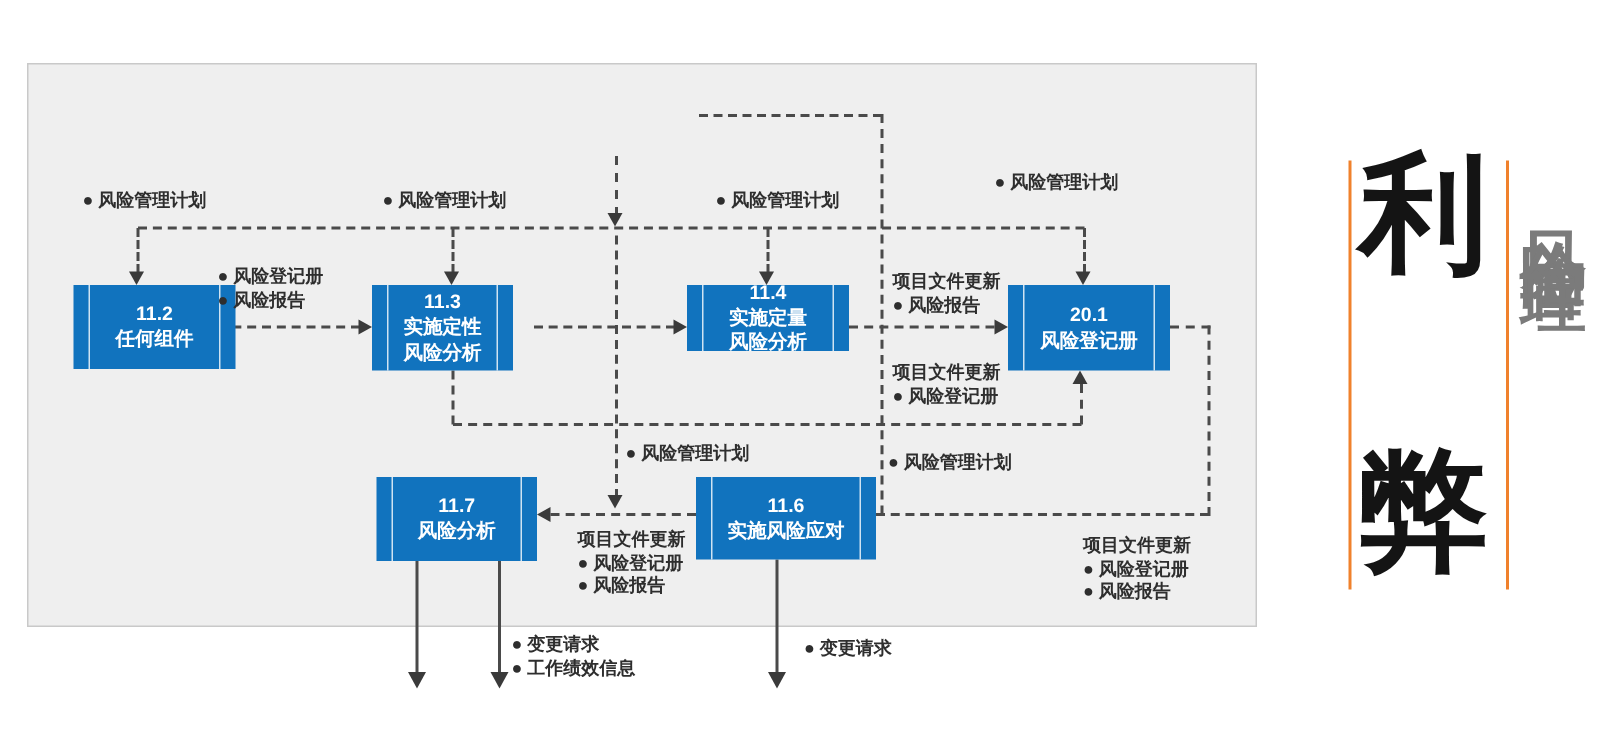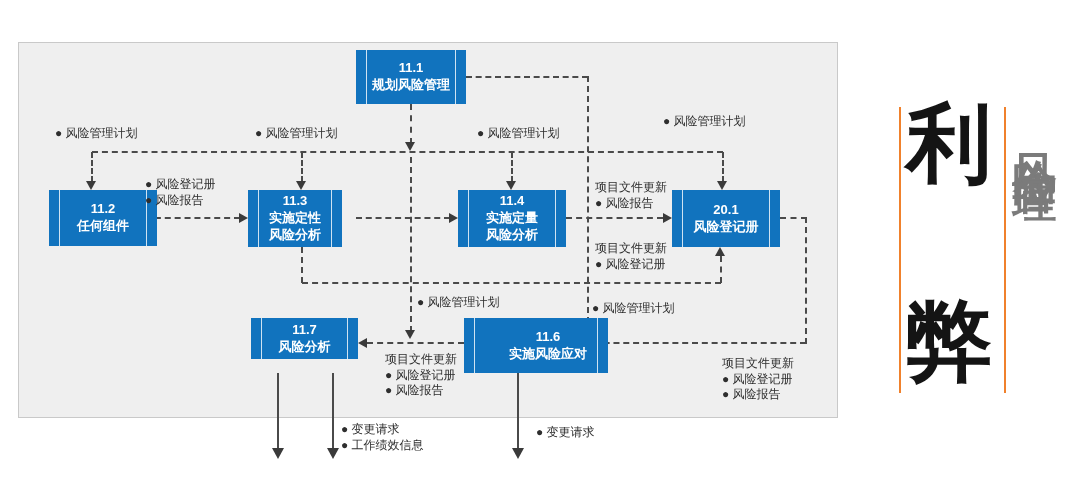--- a/index.html
+++ b/index.html
@@ -22,21 +22,21 @@
   .vl{position:absolute;width:0;border-left:2px dashed #4a4a4a;}
   .sv{position:absolute;width:2px;background:#4a4a4a;}
   
   .ah{position:absolute;width:0;height:0;}
   .ah.down{border-left:5px solid transparent;border-right:5px solid transparent;border-top:9px solid #3a3a3a;}
   .ah.up{border-left:5px solid transparent;border-right:5px solid transparent;border-bottom:9px solid #3a3a3a;}
   .ah.right{border-top:5px solid transparent;border-bottom:5px solid transparent;border-left:9px solid #3a3a3a;}
   .ah.left{border-top:5px solid transparent;border-bottom:5px solid transparent;border-right:9px solid #3a3a3a;}
   .ah.big{border-left:6px solid transparent;border-right:6px solid transparent;border-top:11px solid #3a3a3a;}
   
-  .lbl{position:absolute;font-size:12px;color:#2e2e2e;font-weight:400;line-height:1.3;white-space:pre-line;}
+  .lbl{position:absolute;font-size:12px;color:#2e2e2e;font-weight:700;line-height:1.3;white-space:pre-line;}
   
   .vbar{position:absolute;width:2px;background:#f0812c;}
   .bigchar{position:absolute;font-size:86px;font-weight:900;color:#141414;line-height:1;}
   .vtitle{position:absolute;writing-mode:vertical-rl;text-orientation:upright;
           font-size:44px;font-weight:bold;color:#7b7b7b;letter-spacing:9px;line-height:1;}
 </style>
 </head>
 <body>
 
 <div id="stage">
@@ -76,47 +76,43 @@
   <div class="ah left" style="left:575px;top:338px;"></div>
   <div class="ah left" style="left:358px;top:338px;"></div>
 
   <div class="sv" style="left:277px;top:373px;height:76px;"></div>
   <div class="sv" style="left:332px;top:373px;height:76px;"></div>
   <div class="sv" style="left:517px;top:373px;height:76px;"></div>
   <div class="ah big" style="left:272px;top:448px;"></div>
   <div class="ah big" style="left:327px;top:448px;"></div>
   <div class="ah big" style="left:512px;top:448px;"></div>
 
-  <div class="pbox" style="left:356px;top:50px;width:110px;height:54px;">
-    <span class="t">11.1</span>
-    <span class="t">规划风险管理</span>
-  </div>
   <div class="pbox" style="left:37px;top:190px;width:108px;height:56px;margin-left:12px;">
     <span class="t">11.2</span>
     <span class="t">任何组件</span>
   </div>
   <div class="pbox" style="left:248px;top:190px;width:94px;height:57px;">
     <span class="t">11.3</span>
     <span class="t">实施定性
 风险分析</span>
   </div>
-  <div class="pbox" style="left:458px;top:190px;width:108px;height:57px;">
+  <div class="pbox" style="left:458px;top:190px;width:108px;height:44px;">
     <span class="t">11.4</span>
     <span class="t">实施定量
 风险分析</span>
   </div>
   <div class="pbox" style="left:672px;top:190px;width:108px;height:57px;">
     <span class="t">20.1</span>
     <span class="t">风险登记册</span>
   </div>
-  <div class="pbox" style="left:464px;top:318px;width:120px;height:55px;padding-left:24px;">
+  <div class="pbox" style="left:464px;top:318px;width:120px;height:55px;">
     <span class="t">11.6</span>
     <span class="t">实施风险应对</span>
   </div>
-  <div class="pbox" style="left:251px;top:318px;width:107px;height:41px;">
+  <div class="pbox" style="left:251px;top:318px;width:107px;height:56px;">
     <span class="t">11.7</span>
     <span class="t">风险分析</span>
   </div>
 
   <div class="lbl" style="left:55px;top:126px;">● 风险管理计划</div>
   <div class="lbl" style="left:255px;top:126px;">● 风险管理计划</div>
   <div class="lbl" style="left:477px;top:126px;">● 风险管理计划</div>
   <div class="lbl" style="left:663px;top:114px;">● 风险管理计划</div>
   <div class="lbl" style="left:145px;top:177px;">● 风险登记册
 ● 风险报告</div>

